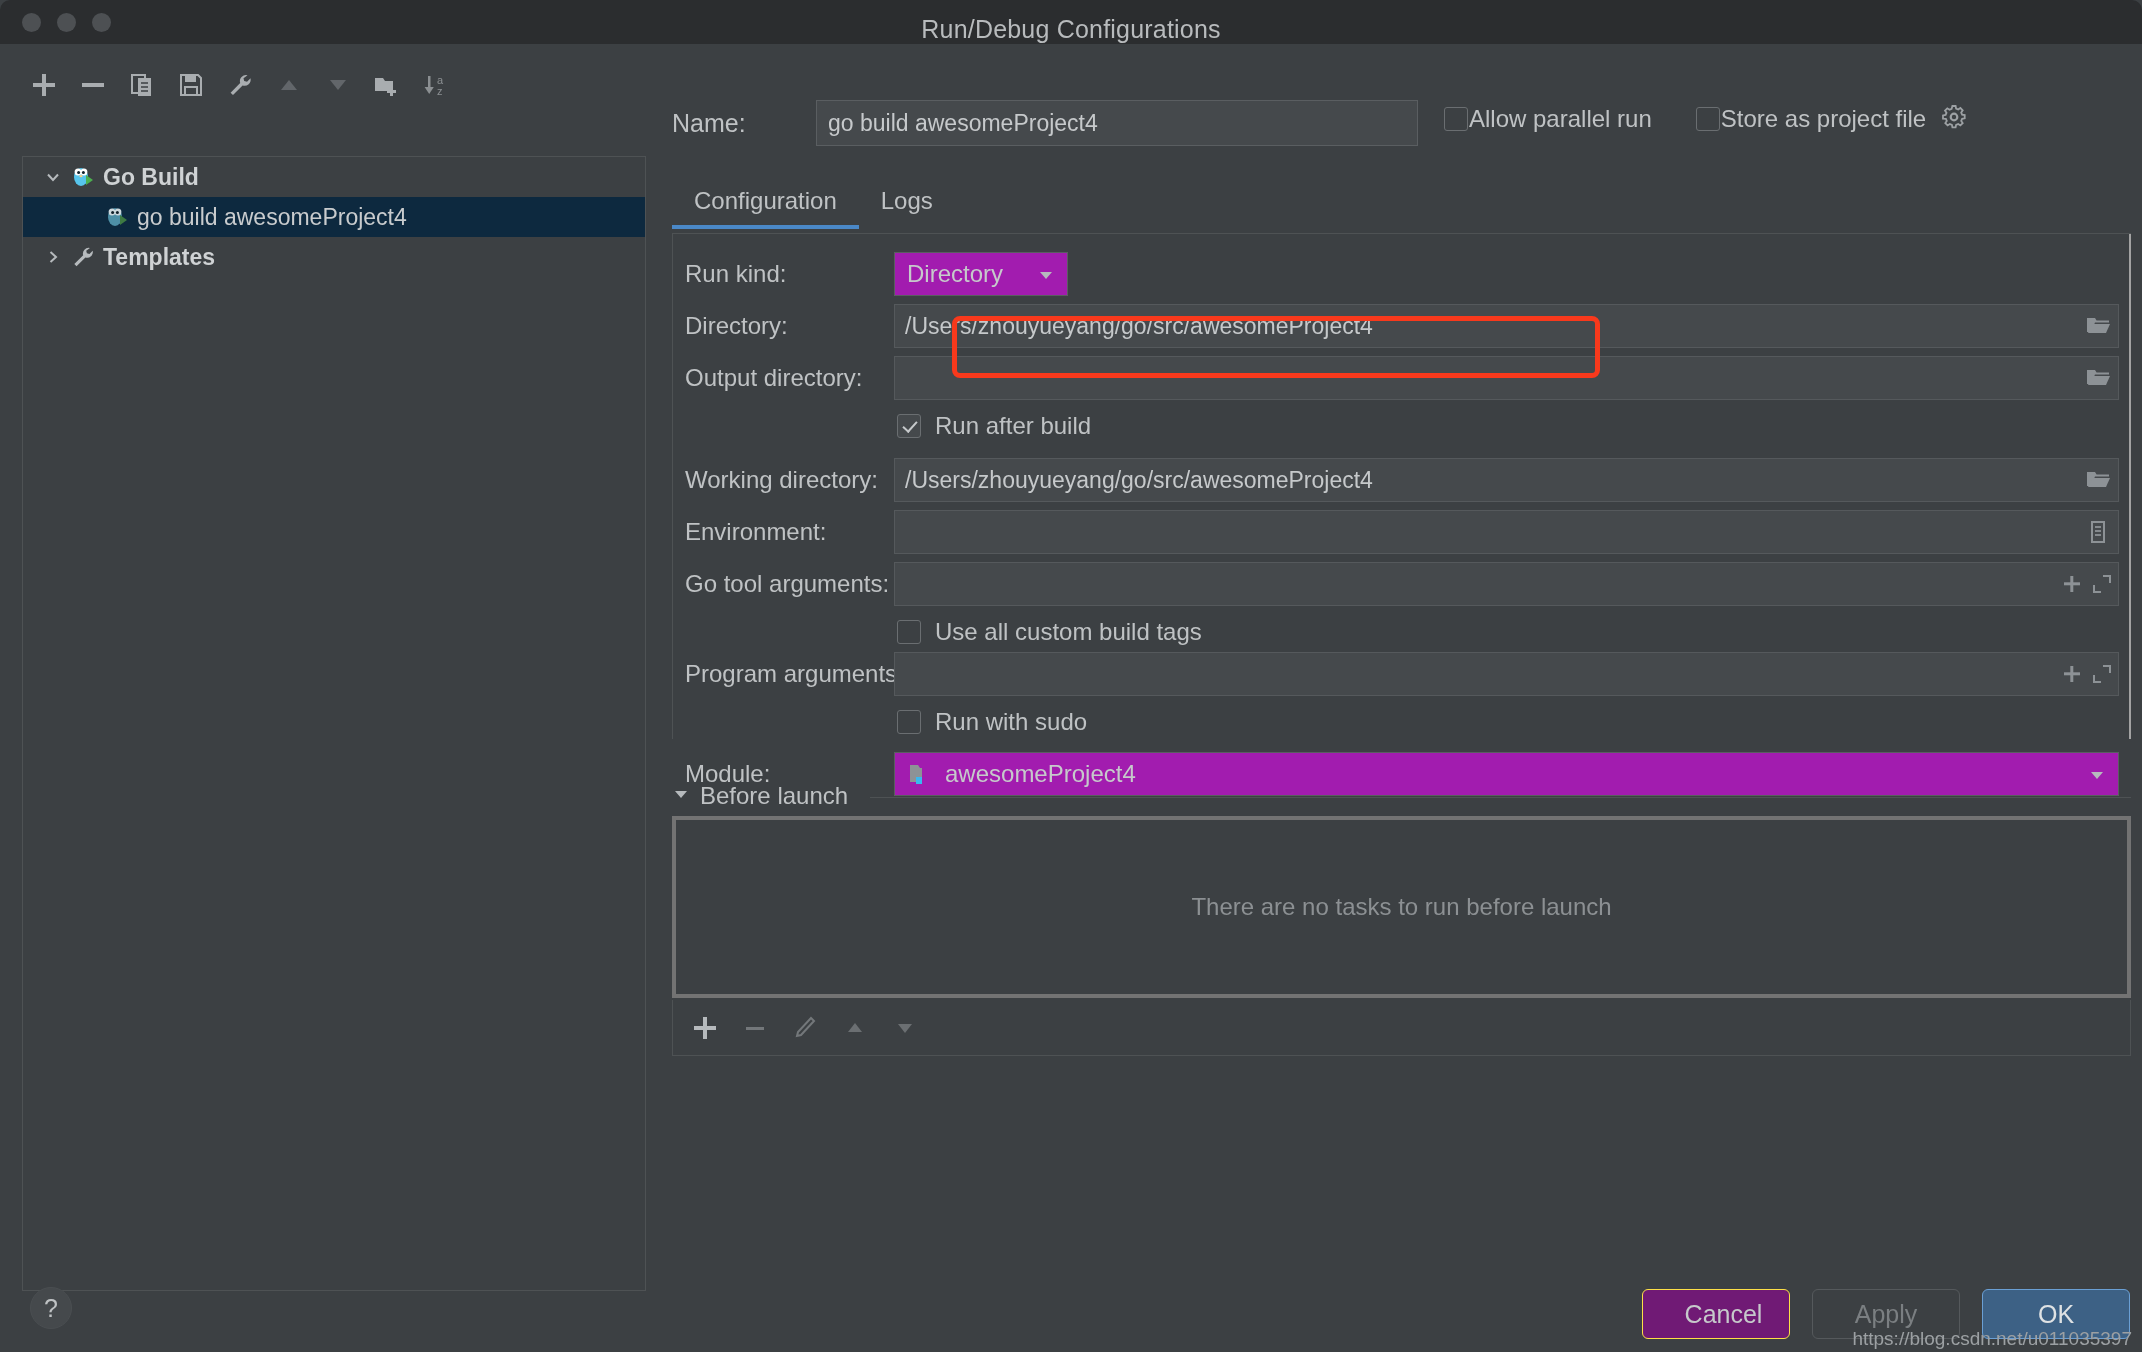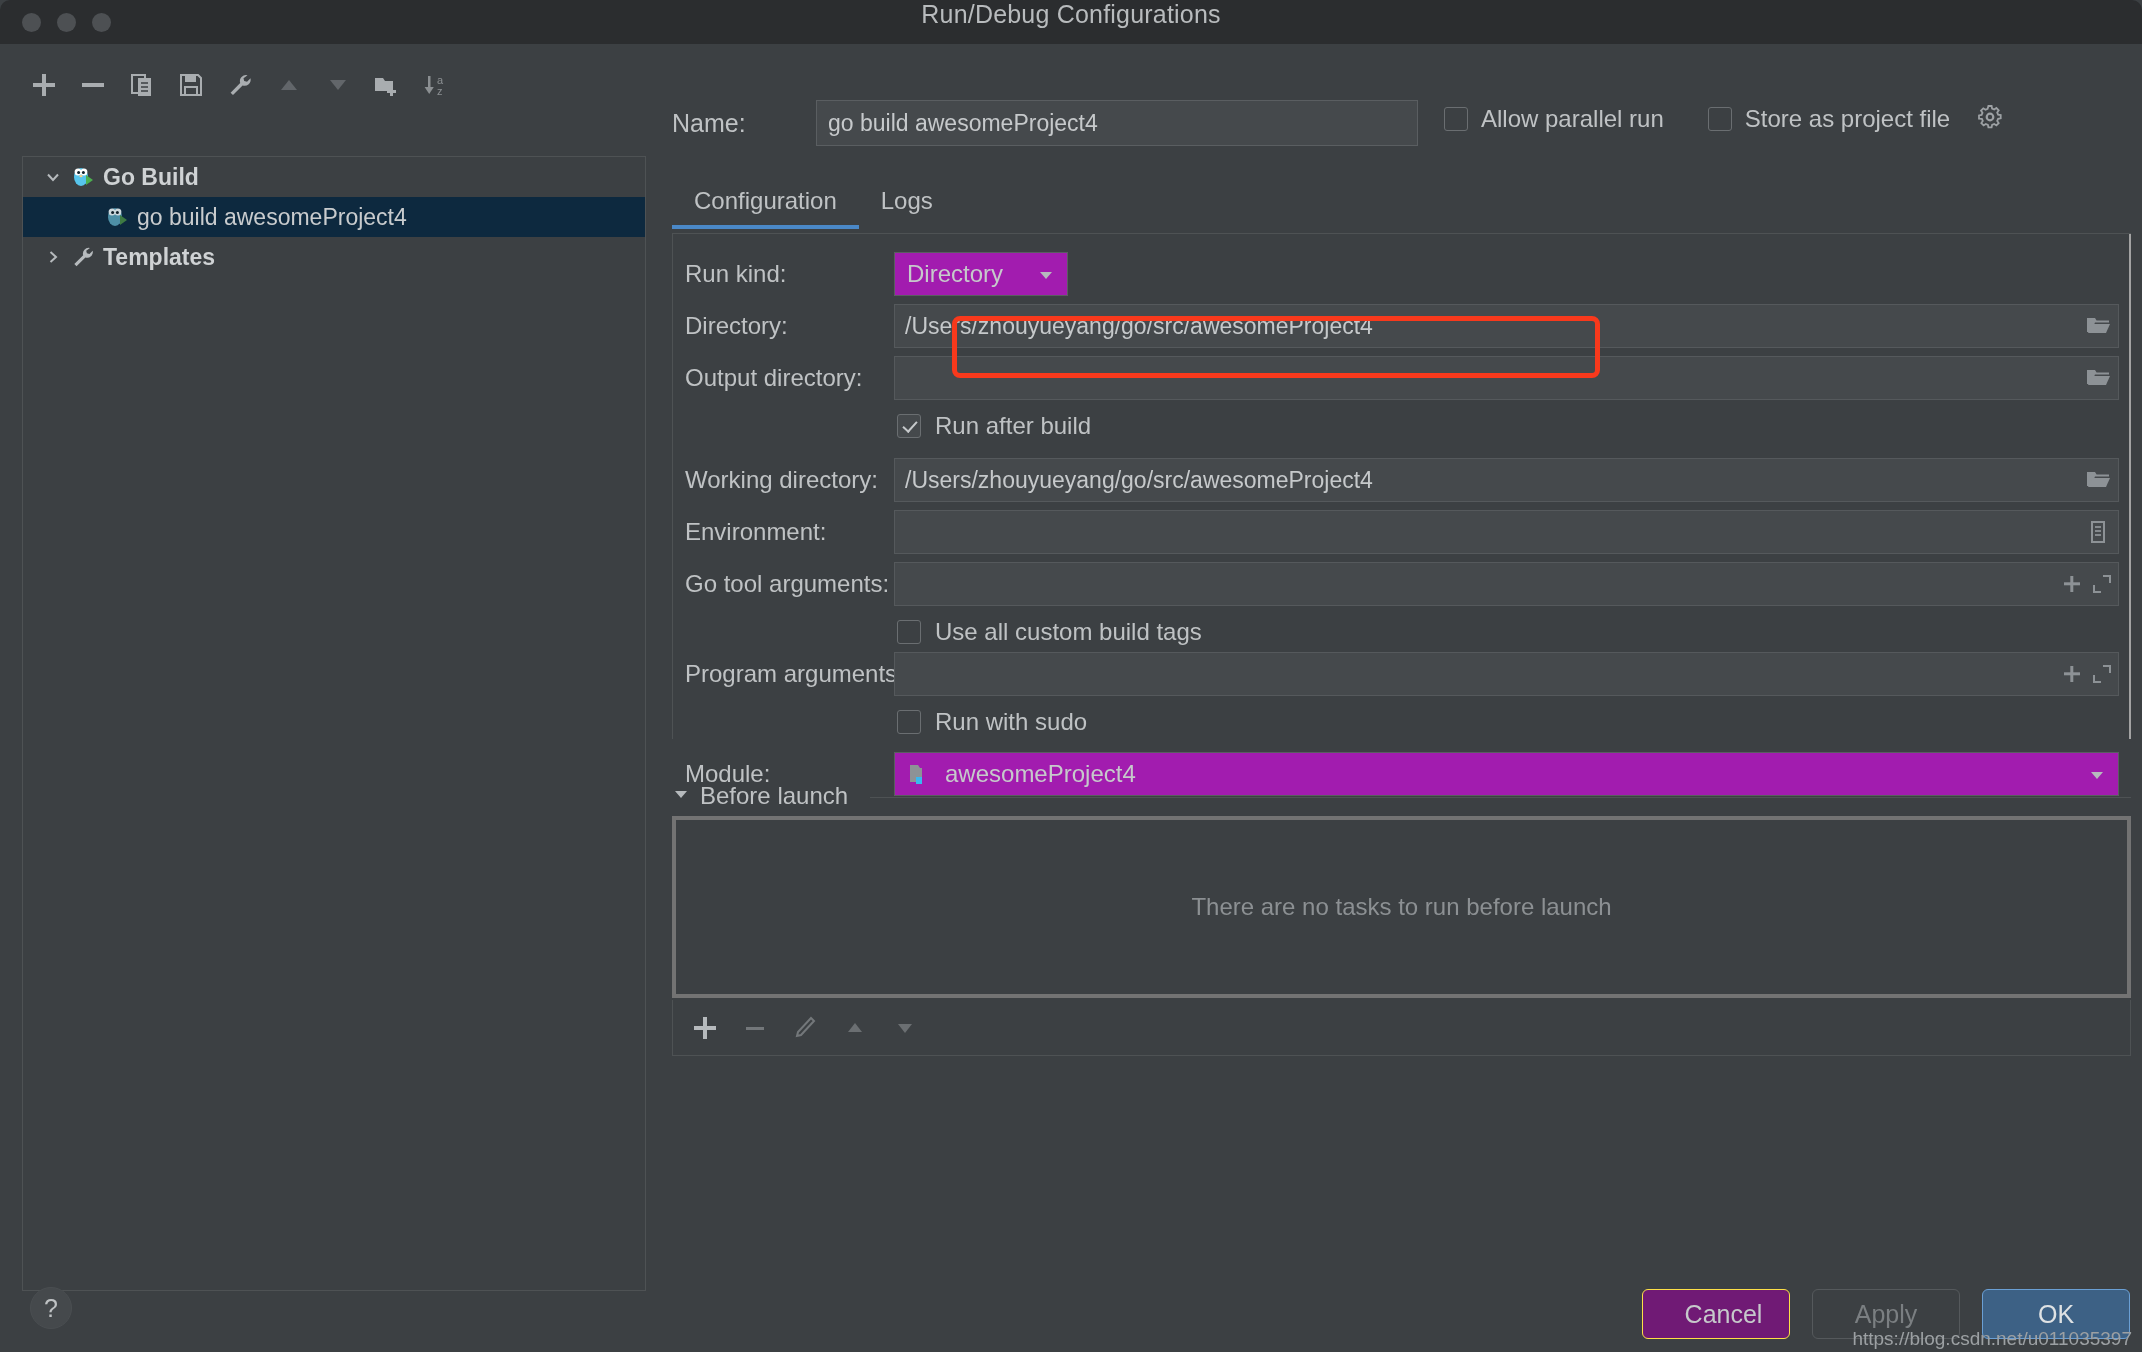--- a/index.html
+++ b/index.html
@@ -20,21 +20,21 @@
   .titlebar {
     position: absolute;
     left: 0; top: 0;
     width: 2142px;
     height: 44px;
     background: #2b2d2f;
     border-top-left-radius: 10px;
     border-top-right-radius: 10px;
     border-bottom: 1px solid #1d1f21;
     display: flex;
-    align-items: flex-start;
+    align-items: flex-end;
     justify-content: center;
   }
   .traffic {
     position: absolute;
     left: 22px;
     top: 13px;
     display: flex;
     gap: 16px;
   }
   .light {
@@ -172,21 +172,21 @@
   .top-checks {
     position: absolute;
     left: 784px; top: 60px;
     display: flex;
     align-items: center;
     gap: 44px;
   }
   .chk-wrap {
     display: flex;
     align-items: center;
-    gap: 13px;
+    gap: 1px;
     cursor: pointer;
   }
   .chk-box {
     width: 24px; height: 24px;
     border: 1px solid #6a6e71;
     border-radius: 3px;
     background: #3c4043;
     box-sizing: border-box;
     position: relative;
     flex: 0 0 24px;

